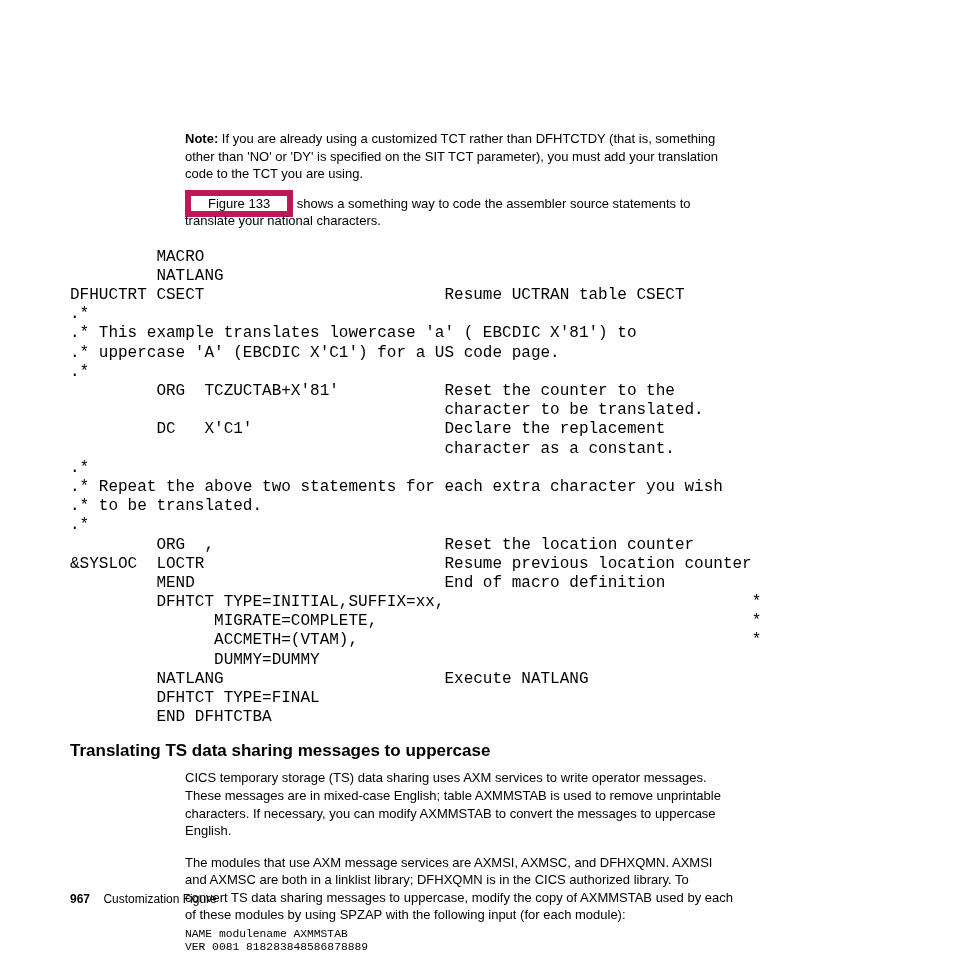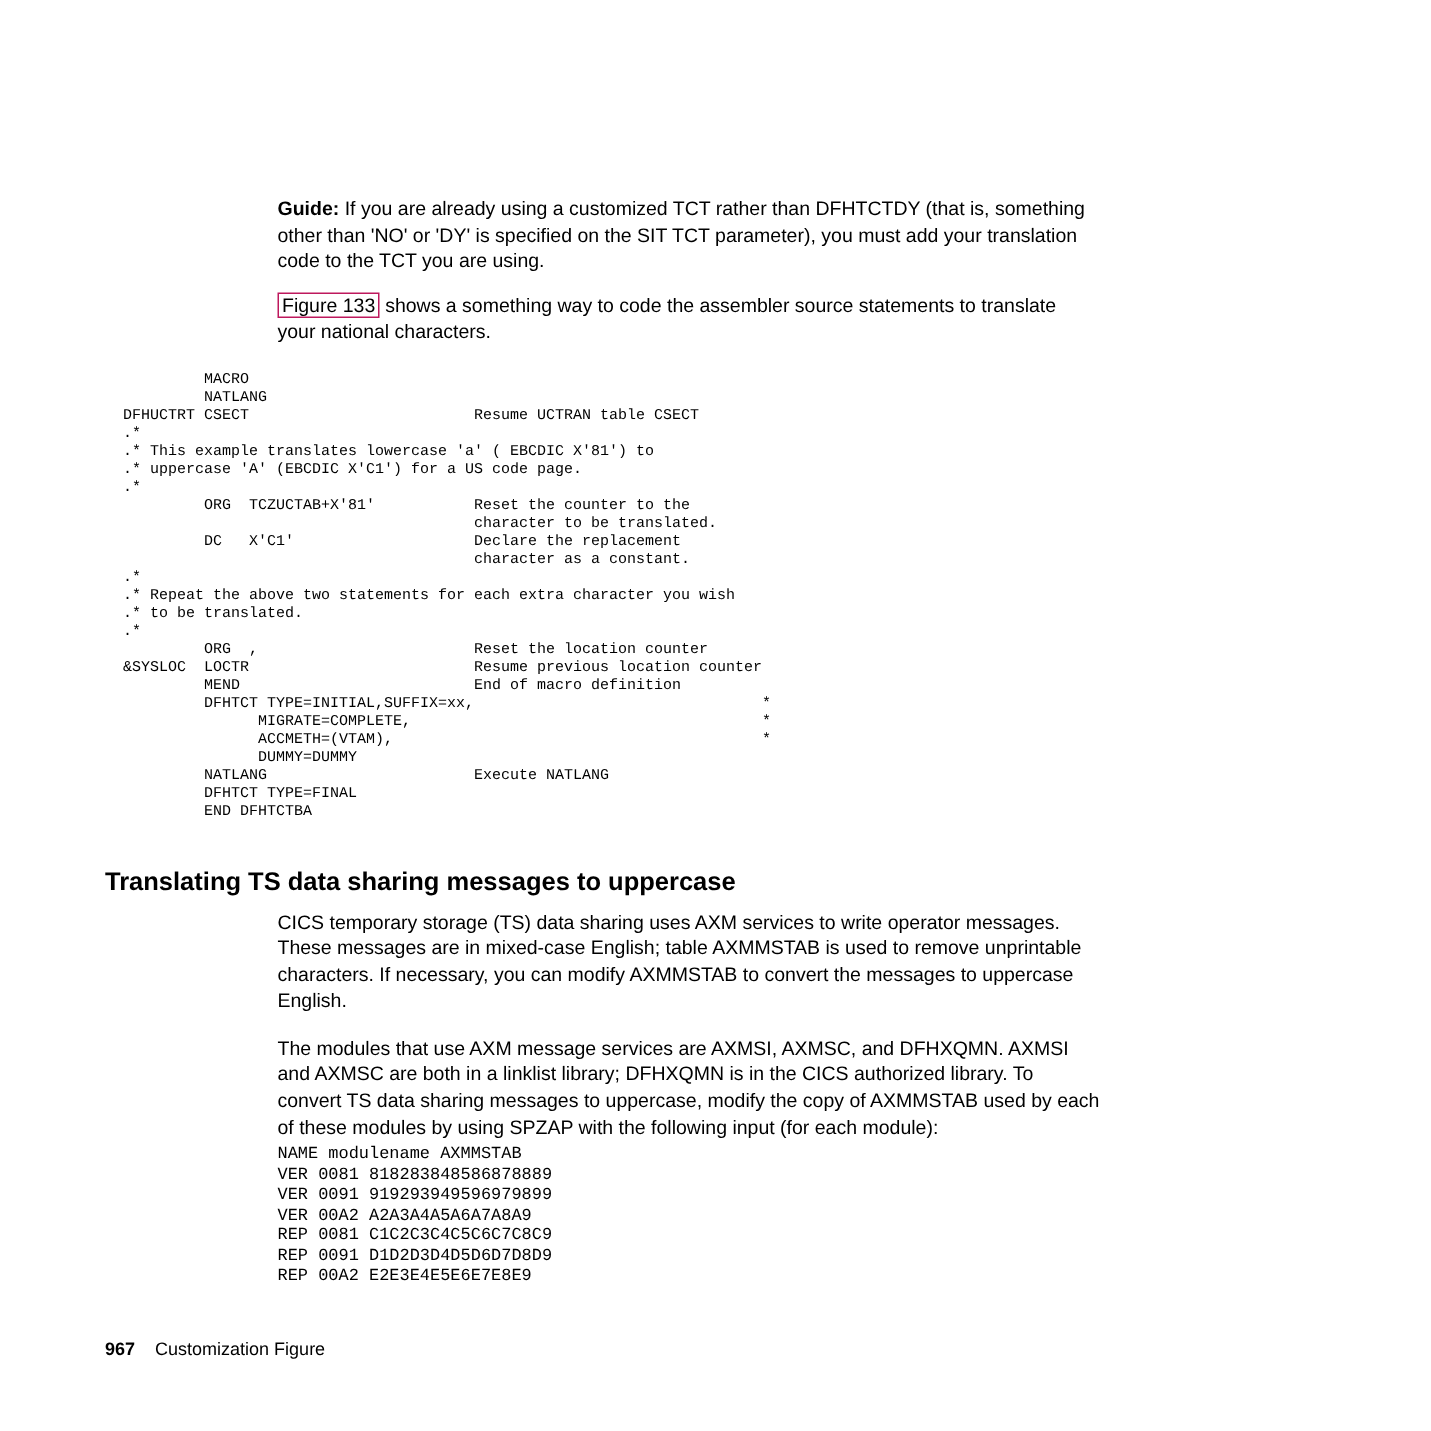--- a/index.html
+++ b/index.html
@@ -24,40 +24,40 @@
   .note-label {
     font-weight: bold;
   }
   .para {
     margin-left: 115px;
     margin-right: 160px;
     margin-top: 12px;
     line-height: 1.35;
   }
   .figref {
-    border: 1px solid #be185d;
-    padding: 0 2px;
+    border: 6px solid #be185d;
+    padding: 0 17px;
   }
   .code {
     font-family: "Courier New", monospace;
-    font-size: 10px;
+    font-size: 16px;
     white-space: pre;
     line-height: 1.2;
     margin-top: 18px;
-    margin-left: 12px;
+    margin-left: 0;
   }
   .figcap {
     font-style: italic;
     font-size: 12px;
     margin-top: 10px;
   }
   .h2 {
     font-weight: bold;
     font-size: 17px;
-    margin-top: 30px;
+    margin-top: 14px;
     margin-bottom: 8px;
   }
   .body-para {
     margin-left: 115px;
     margin-right: 160px;
     line-height: 1.35;
     margin-top: 4px;
   }
   .body-para2 {
     margin-left: 115px;
@@ -83,21 +83,21 @@
     font-weight: bold;
     margin-right: 10px;
   }
 </style>
 </head>
 <body>
 
 <div class="page">
 
   <div class="note-block">
-    <span class="note-label">Guide:</span>
+    <span class="note-label">Note:</span>
     <span>If you are already using a customized TCT rather than DFHTCTDY (that is, something other than 'NO' or 'DY' is specified on the SIT TCT parameter), you must add your translation code to the TCT you are using.</span>
   </div>
 
   <div class="para">
     <span class="figref">Figure 133</span><span> shows a something way to code the assembler source statements to translate your national characters.</span>
   </div>
 
   <div class="code">         MACRO
          NATLANG
 DFHUCTRT CSECT                         Resume UCTRAN table CSECT

